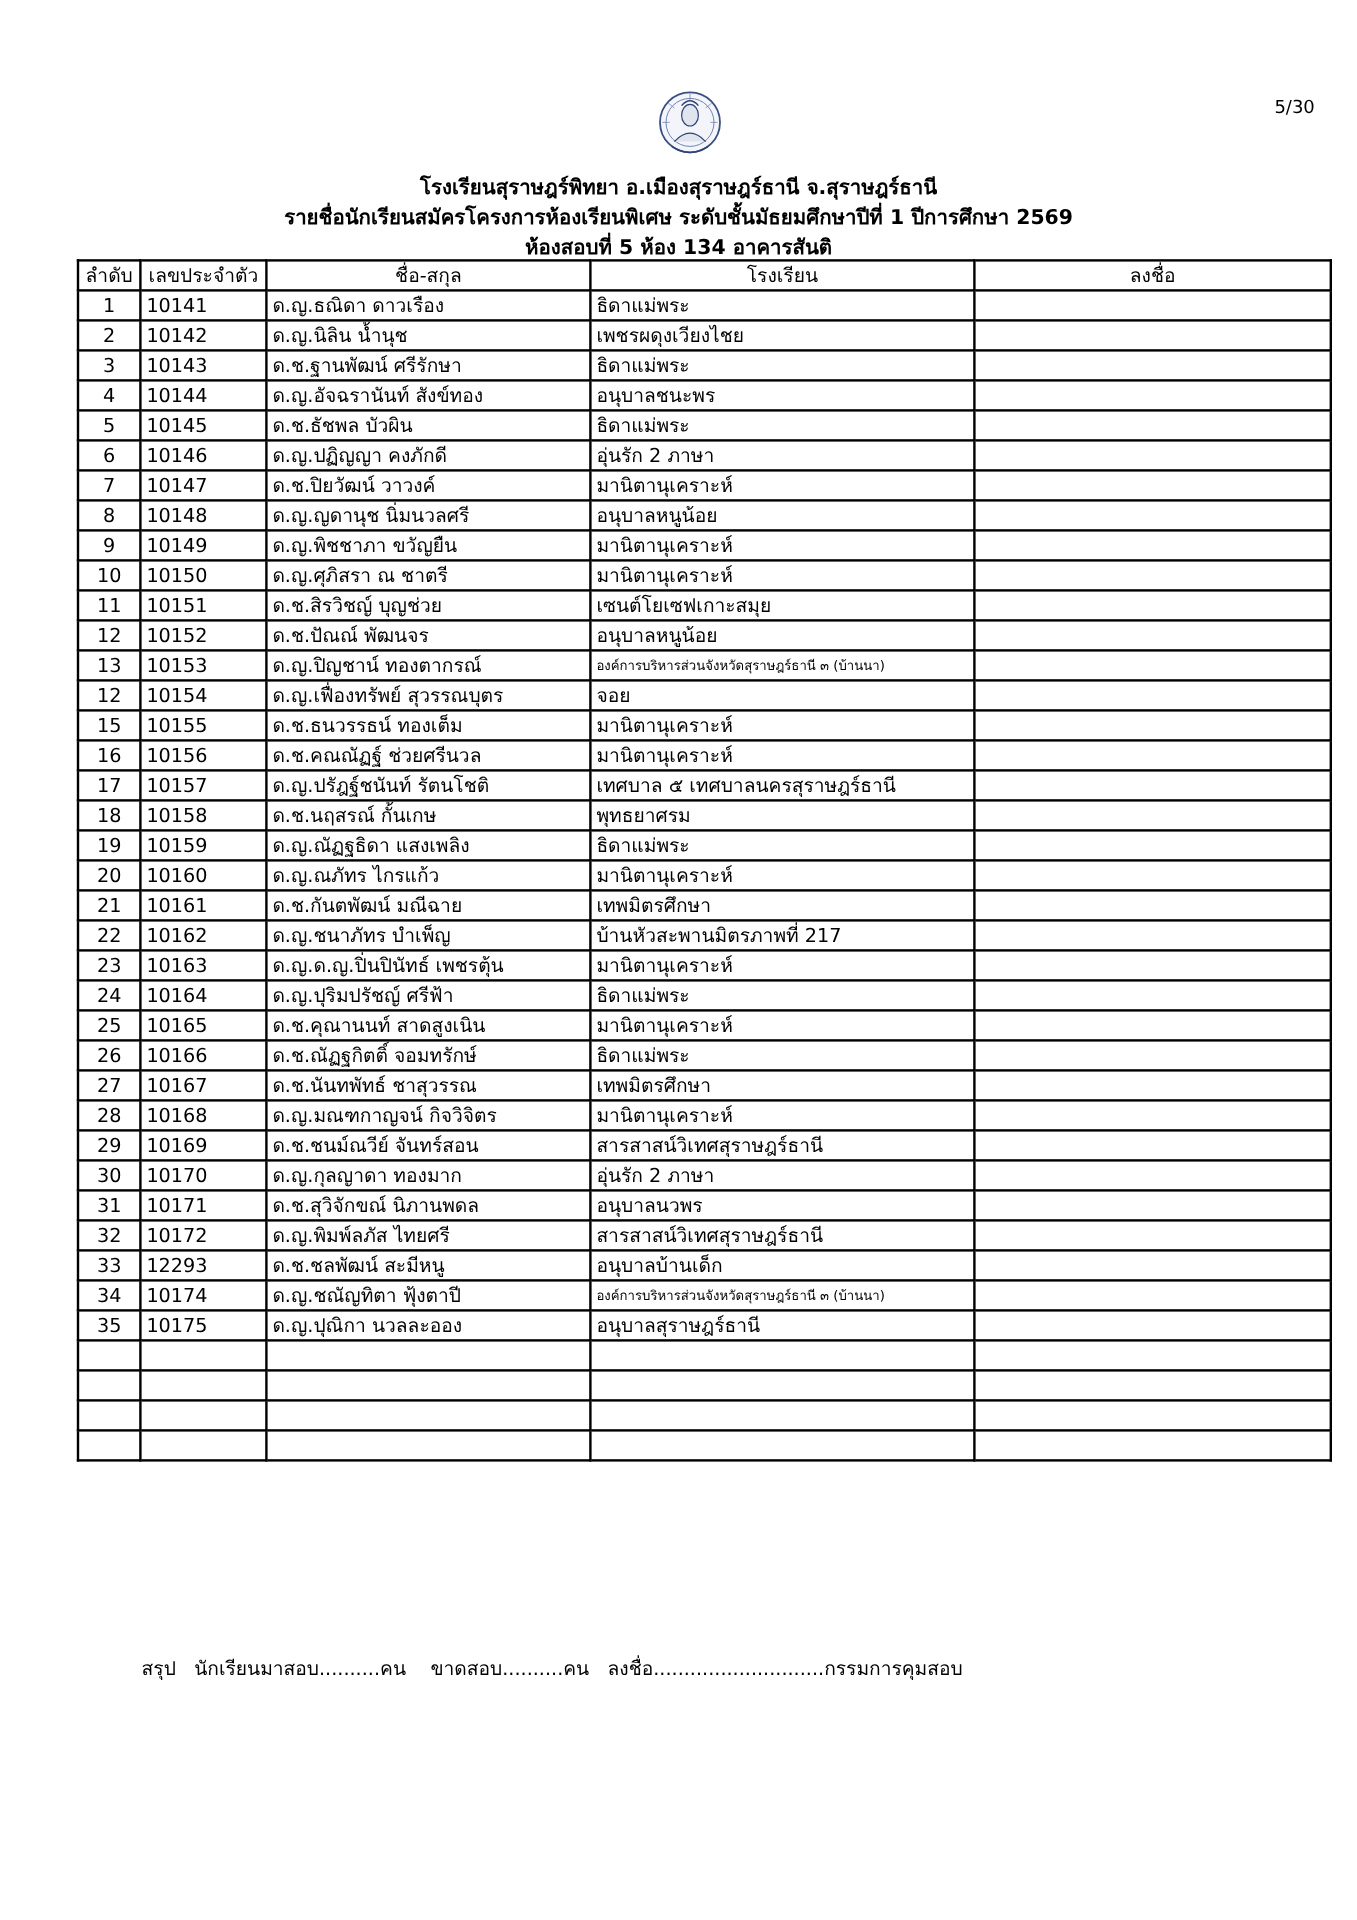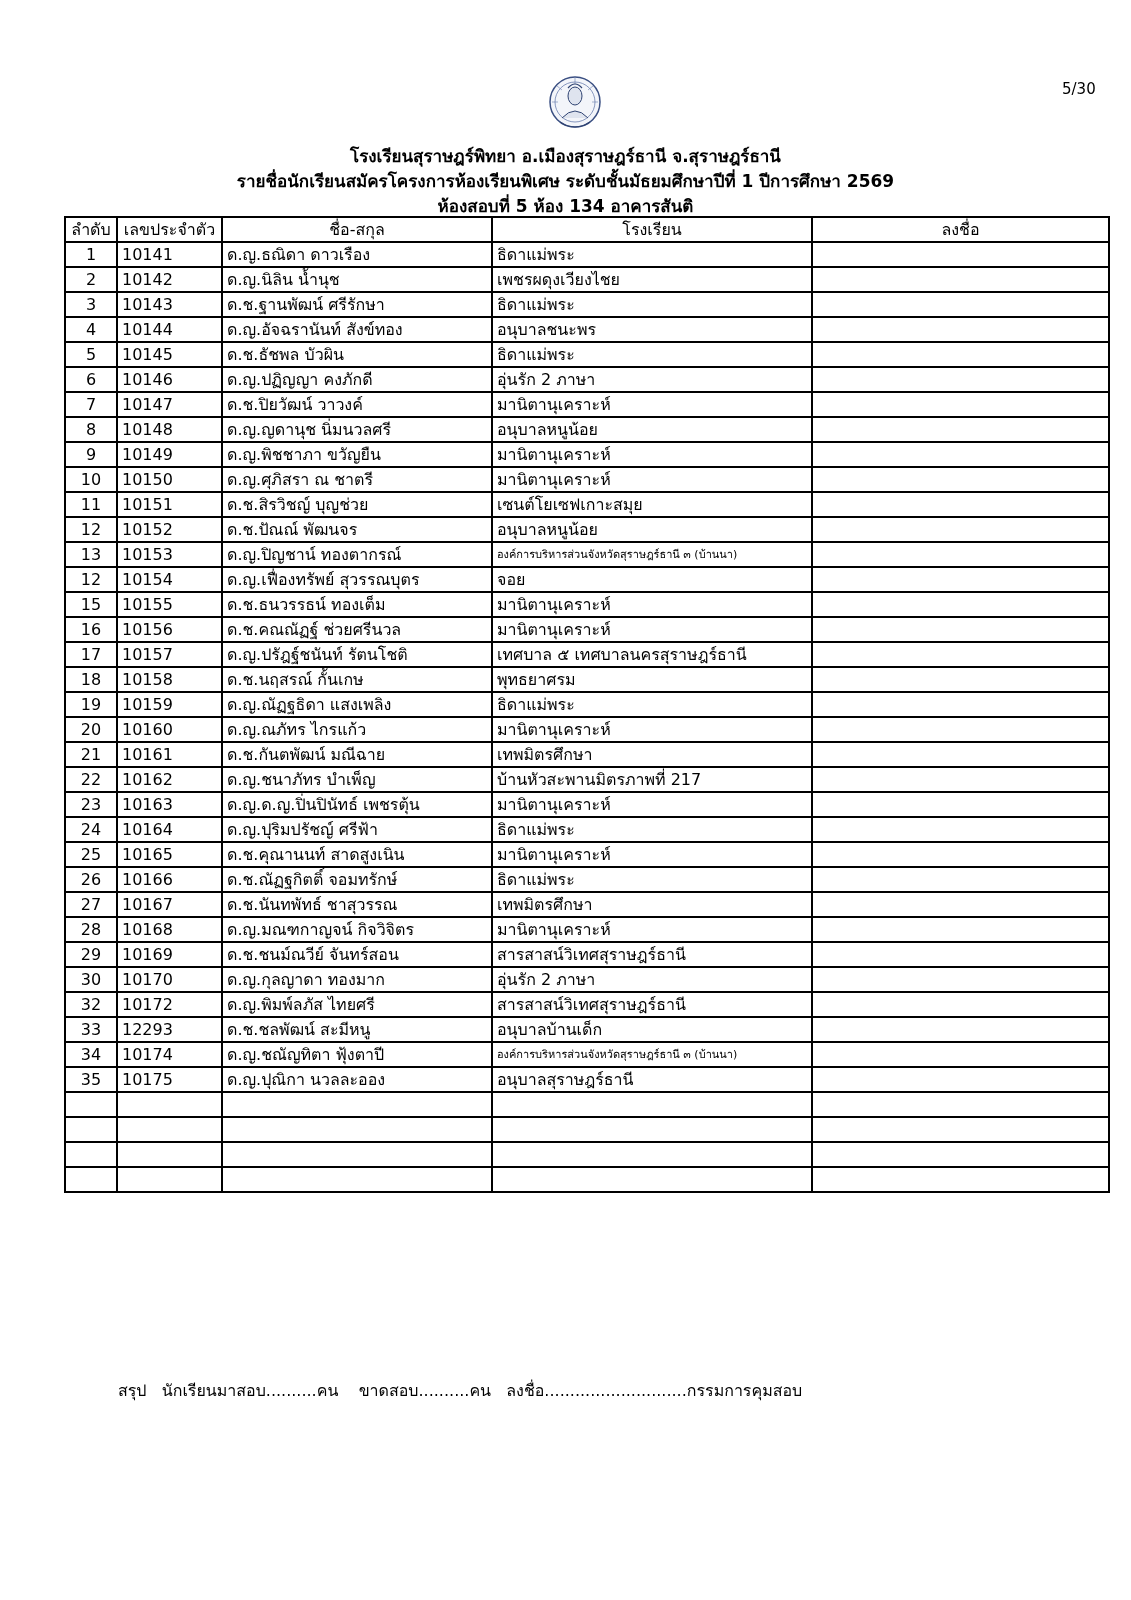--- a/index.html
+++ b/index.html
@@ -261,20 +261,27 @@
         <td class="c-sign"></td>
       </tr>
       <tr>
         <td class="c-no">30</td>
         <td class="c-id">10170</td>
         <td class="c-name">ด.ญ.กุลญาดา ทองมาก</td>
         <td class="c-school">อุ่นรัก 2 ภาษา</td>
         <td class="c-sign"></td>
       </tr>
       <tr>
+        <td class="c-no">31</td>
+        <td class="c-id">10171</td>
+        <td class="c-name">ด.ช.สุวิจักขณ์ นิภานพดล</td>
+        <td class="c-school">อนุบาลนวพร</td>
+        <td class="c-sign"></td>
+      </tr>
+      <tr>
         <td class="c-no">32</td>
         <td class="c-id">10172</td>
         <td class="c-name">ด.ญ.พิมพ์ลภัส ไทยศรี</td>
         <td class="c-school">สารสาสน์วิเทศสุราษฎร์ธานี</td>
         <td class="c-sign"></td>
       </tr>
       <tr>
         <td class="c-no">33</td>
         <td class="c-id">12293</td>
         <td class="c-name">ด.ช.ชลพัฒน์ สะมีหนู</td>

